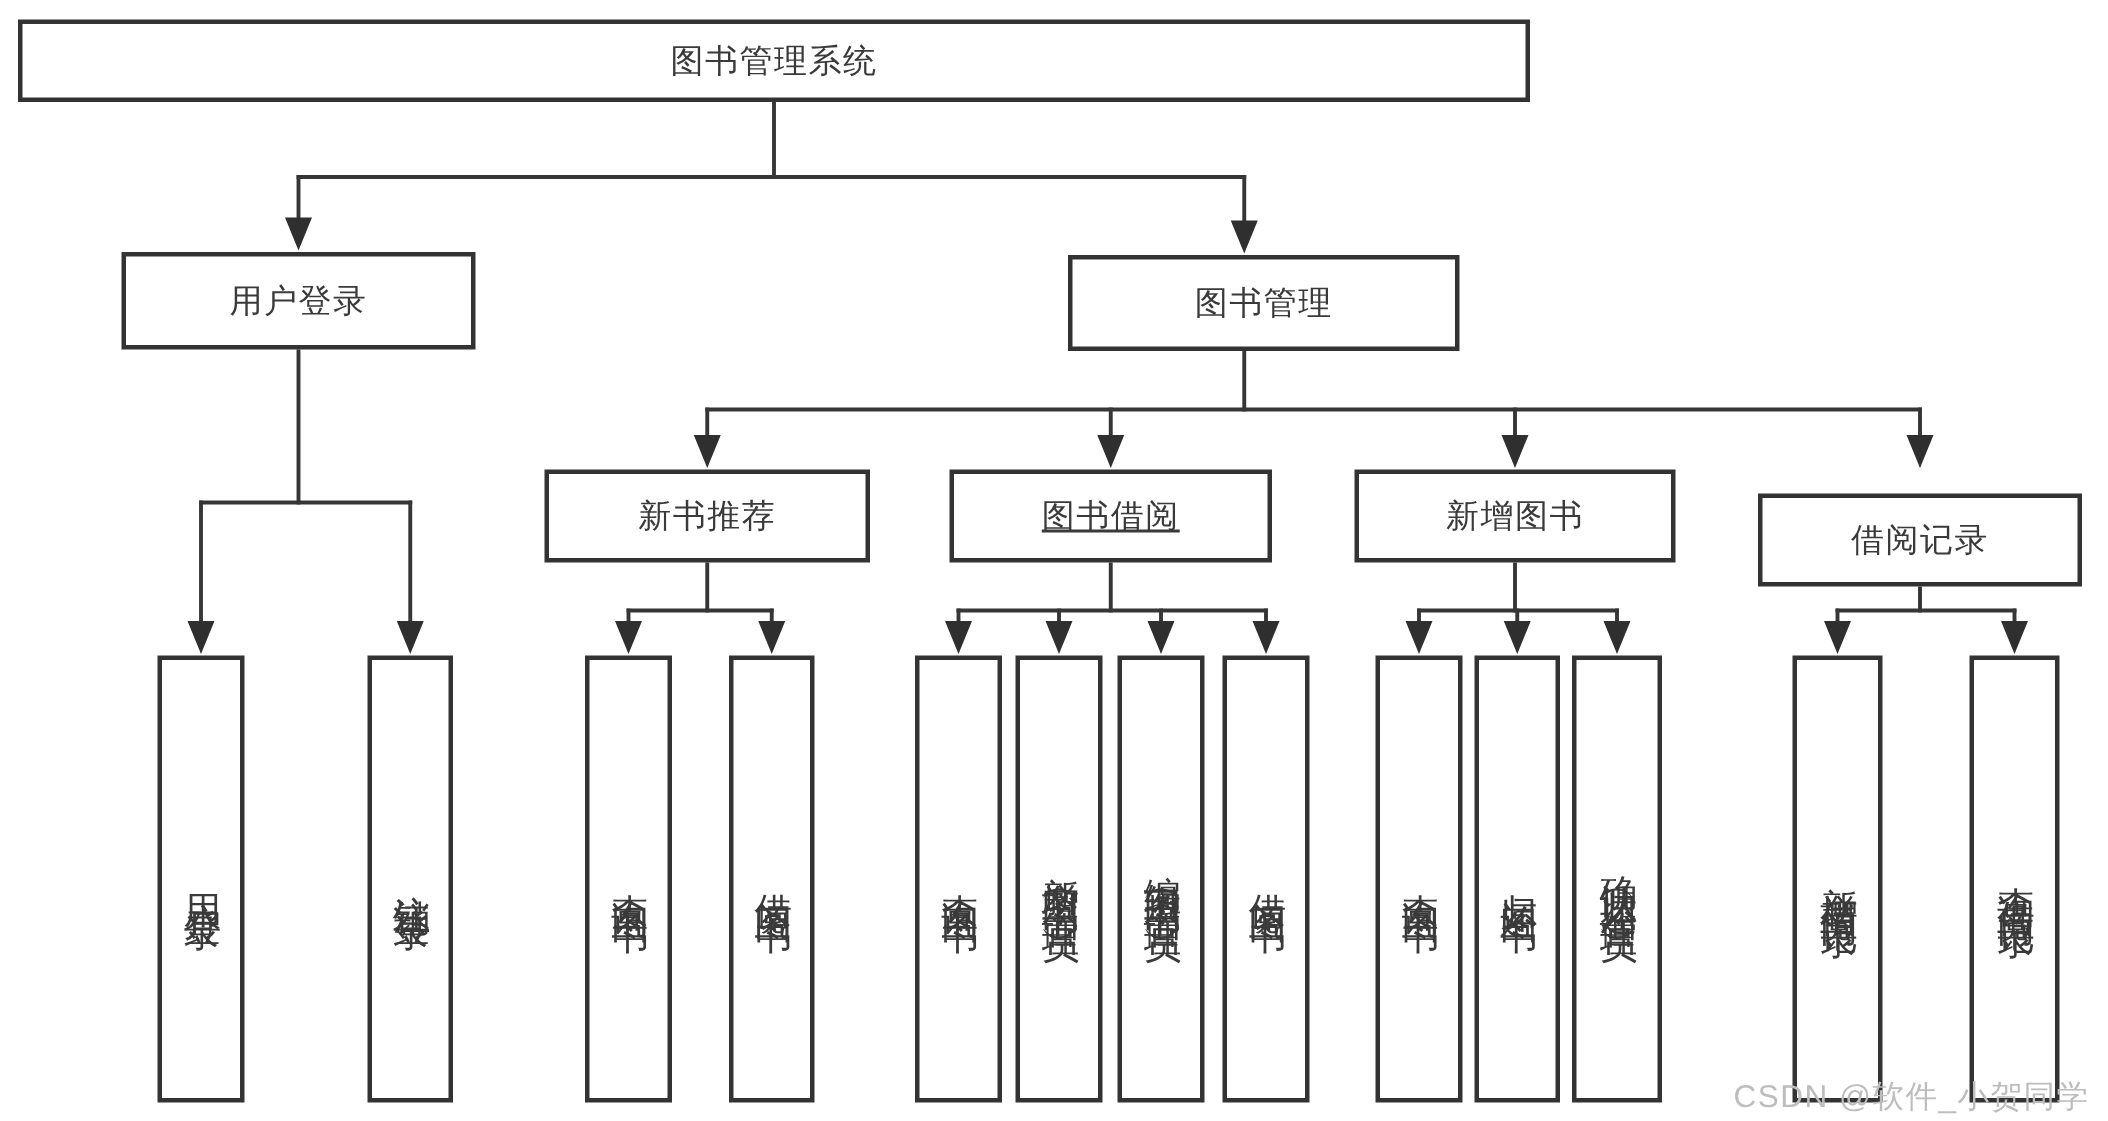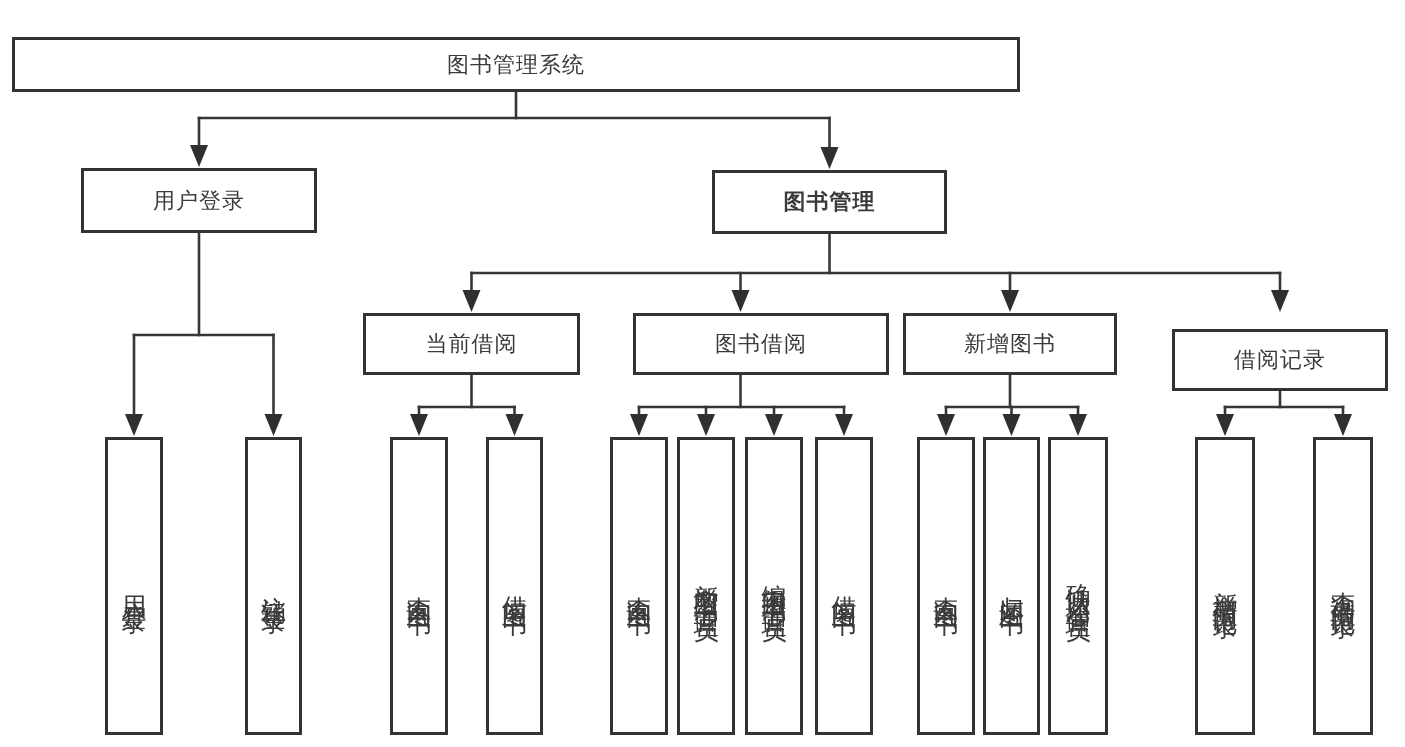--- a/index.html
+++ b/index.html
@@ -112,33 +112,33 @@
       <line x1="1078" y1="407" x2="1078" y2="417"></line>
       <polygon points="1069,414 1087,414 1078,436"></polygon>
       <line x1="1280" y1="375" x2="1280" y2="407"></line>
       <line x1="1225" y1="407" x2="1343" y2="407"></line>
       <line x1="1225" y1="407" x2="1225" y2="417"></line>
       <polygon points="1216,414 1234,414 1225,436"></polygon>
       <line x1="1343" y1="407" x2="1343" y2="417"></line>
       <polygon points="1334,414 1352,414 1343,436"></polygon>
     </svg>
   <div id="node-layer">
-      <div class="node" style="left: 12px; top: 13px; width: 1008px; height: 55px; margin-top: 24px;">
+      <div class="node" style="left: 12px; top: 13px; width: 1008px; height: 55px;">
         <span class="label">图书管理系统</span>
       </div>
       <div class="node" style="left: 81px; top: 168px; width: 236px; height: 65px;">
         <span class="label">用户登录</span>
       </div>
-      <div class="node" style="left: 712px; top: 170px; width: 235px; height: 64px; font-weight: bold;">
+      <div class="node" style="left: 712px; top: 170px; width: 261px; height: 64px;">
         <span class="label">图书管理</span>
       </div>
       <div class="node" style="left: 363px; top: 313px; width: 217px; height: 62px;">
-        <span class="label">当前借阅</span>
+        <span class="label">新书推荐</span>
       </div>
-      <div class="node" style="left: 633px; top: 313px; width: 256px; height: 62px;">
+      <div class="node" style="left: 633px; top: 313px; width: 215px; height: 62px; text-decoration: underline;">
         <span class="label">图书借阅</span>
       </div>
       <div class="node" style="left: 903px; top: 313px; width: 214px; height: 62px;">
         <span class="label">新增图书</span>
       </div>
       <div class="node" style="left: 1172px; top: 313px; width: 216px; height: 62px; margin-top: 16px;">
         <span class="label">借阅记录</span>
       </div>
       <div class="node vertical" style="left: 105px; top: 437px; width: 58px; height: 298px;">
         <span class="label">用户登录</span>
@@ -173,13 +173,14 @@
       <div class="node vertical" style="left: 1048px; top: 437px; width: 60px; height: 298px;">
         <span class="label">确认归还（管理员）</span>
       </div>
       <div class="node vertical" style="left: 1195px; top: 437px; width: 60px; height: 298px;">
         <span class="label">新增借阅记录</span>
       </div>
       <div class="node vertical" style="left: 1313px; top: 437px; width: 60px; height: 298px;">
         <span class="label">查询借阅记录</span>
       </div>
     </div>
+  <div id="watermark">CSDN @软件_小贺同学</div>
 </div>
 
 </body></html>

